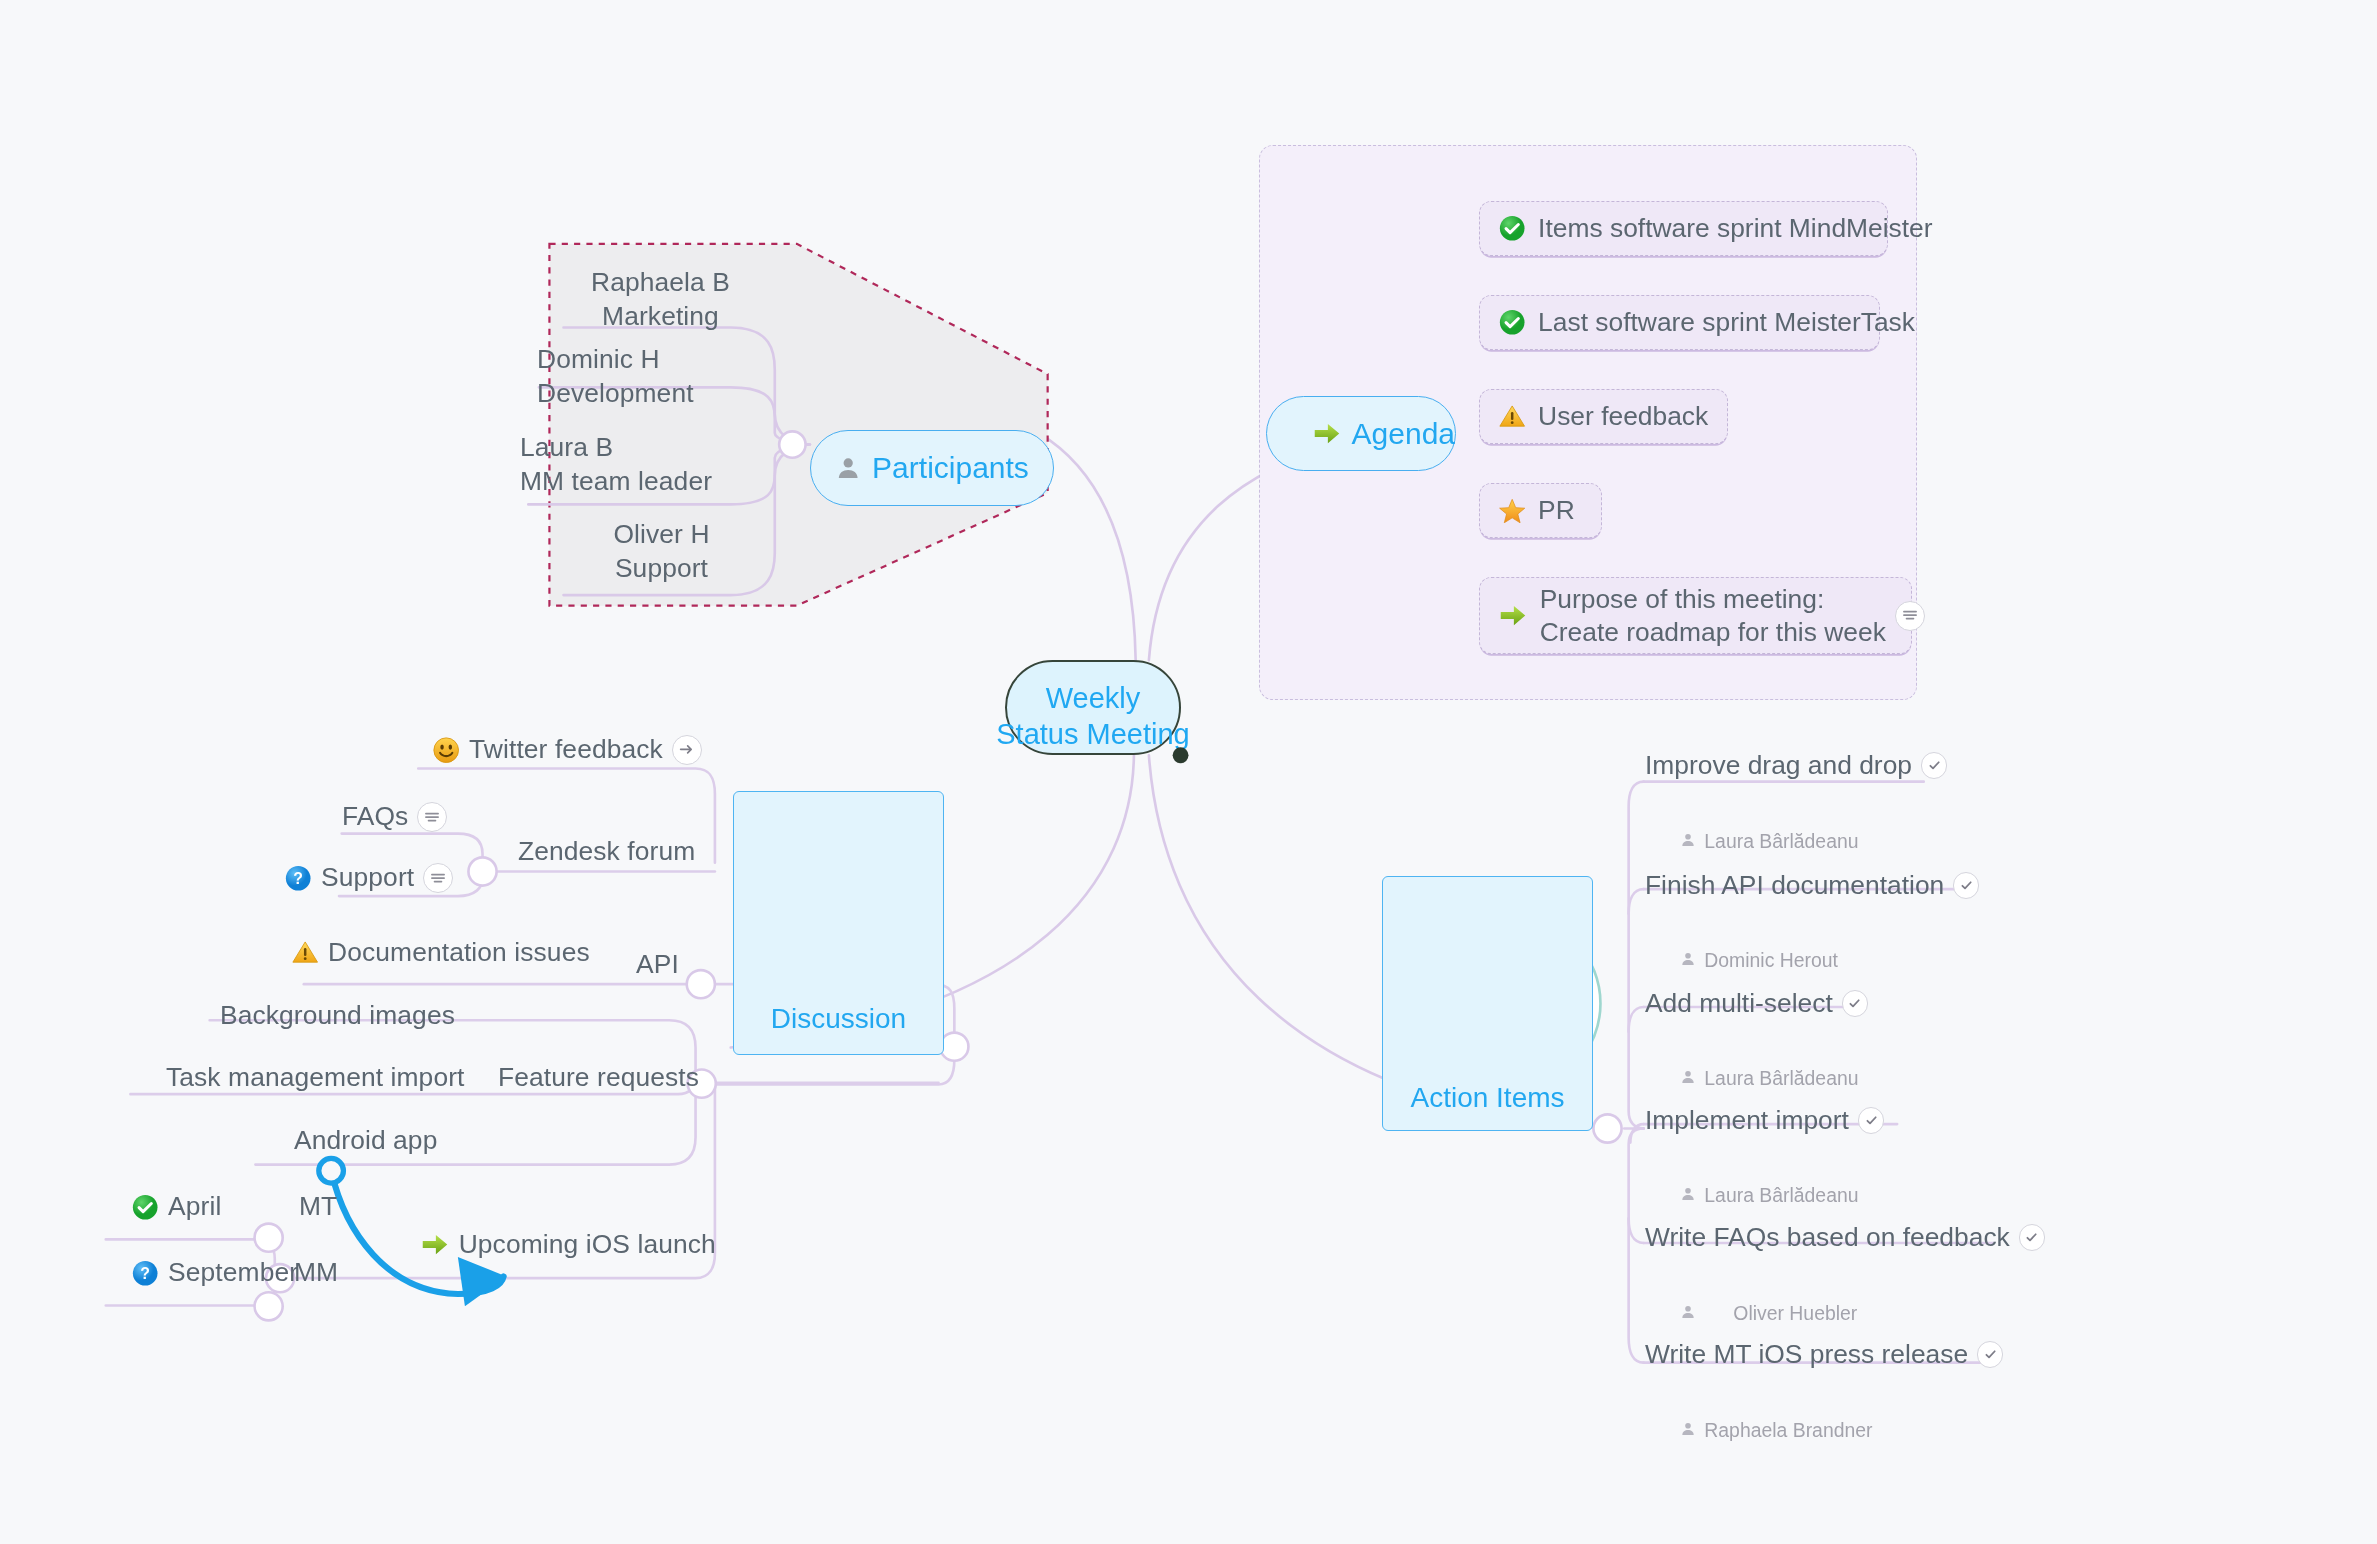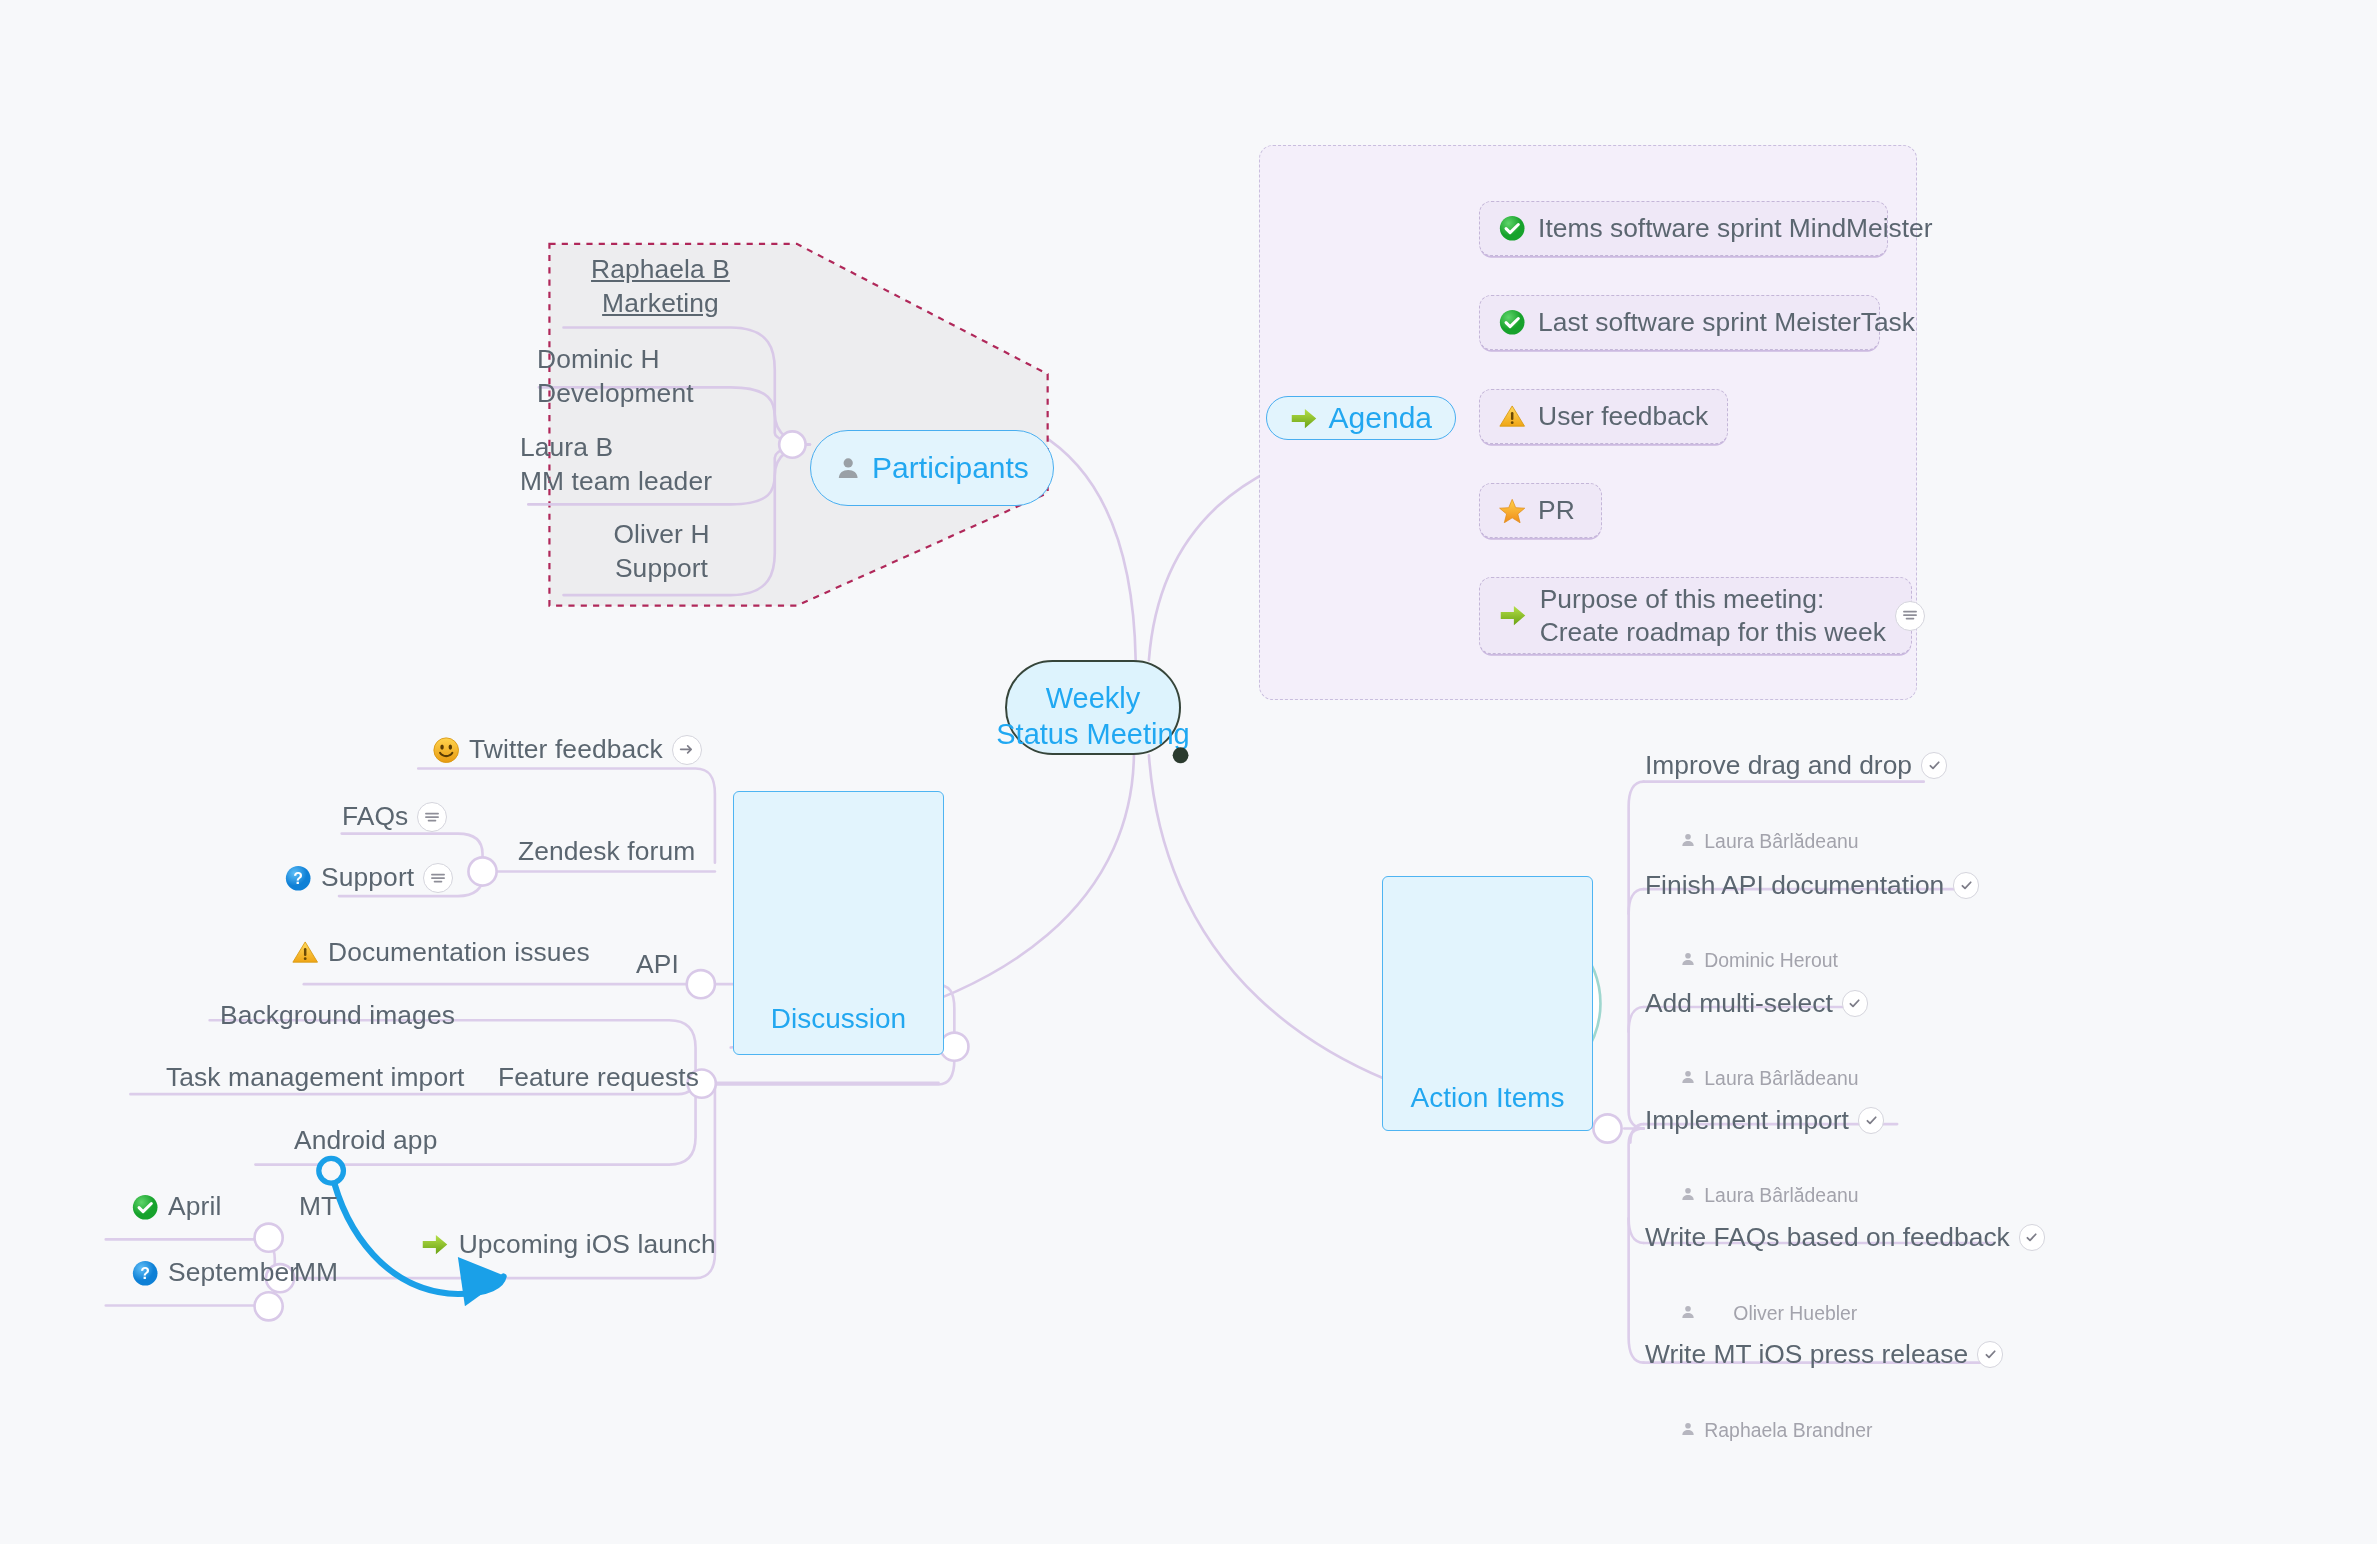--- a/index.html
+++ b/index.html
@@ -283,32 +283,32 @@
   </svg>
 
   <div class="bubble pill" id="participants-node" style="left:810px;top:421px;width:244px;height:76px;margin-top:9px;">
     <svg width="26.4" height="26.4" viewBox="0 0 24 24" style="margin-right:10.6px">
       <circle cx="12" cy="7.2" r="4.2" fill="#9aa0a6"></circle>
       <path d="M3.5 21c0-4.8 3.8-7.4 8.5-7.4s8.5 2.6 8.5 7.4z" fill="#9aa0a6"></path>
     </svg>
     <span class="btxt">Participants</span>
   </div>
 
-  <div class="lbl c" style="left:546px;top:253px;width:229px;text-decoration:underline;">Raphaela B
+  <div class="lbl c" style="left:546px;top:266px;width:229px;">Raphaela B
 Marketing</div>
   <div class="lbl" style="left:537px;top:343px;width:264px;">Dominic H
 Development</div>
   <div class="lbl" style="left:520px;top:431px;width:282px;">Laura B
 MM team leader</div>
   <div class="lbl c" style="left:546px;top:518px;width:231px;">Oliver H
 Support</div>
 
   <div id="agenda-region"></div>
 
-  <div class="bubble pill" id="agenda-node" style="left:1266px;top:396px;width:190px;height:44px;">
+  <div class="bubble pill" id="agenda-node" style="left:1266px;top:396px;width:190px;height:75px;justify-content:flex-end;">
     <svg width="28" height="25" viewBox="0 0 32 28" style="margin-right:10.6px">
       <path d="M2 10 h15 V3 l13 11 -13 11 v-7 H2 z" fill="url(#grnarr2)"></path>
       <defs>
           <linearGradient id="grnarr2" x1="0" y1="0" x2="0" y2="1">
         <stop offset="0" stop-color="#b6e04a"></stop>
             <stop offset="1" stop-color="#6aa214"></stop>
           </linearGradient>
         </defs>
     </svg>
     <span class="btxt">Agenda</span>

